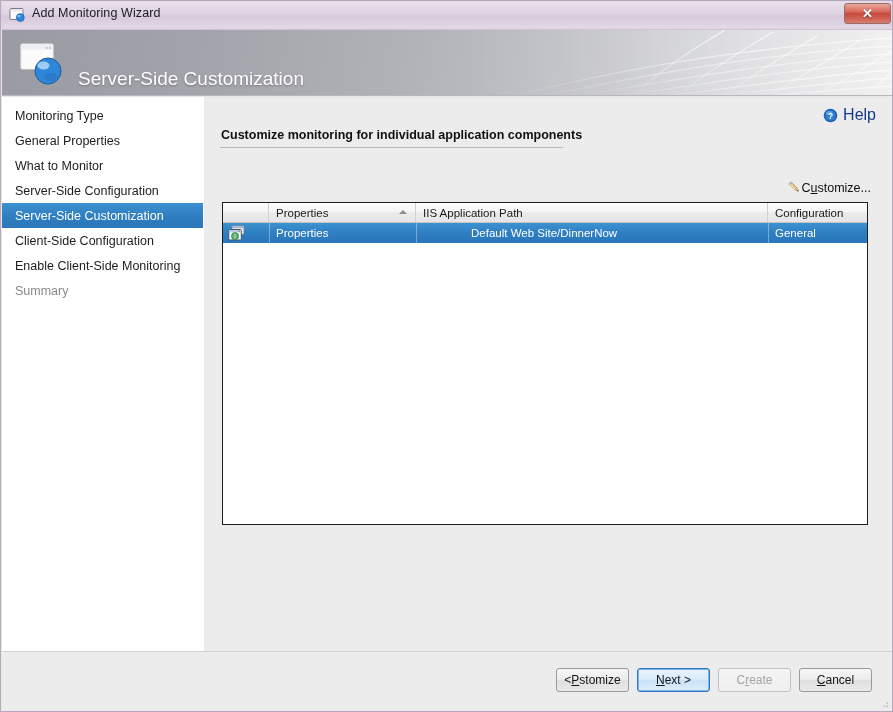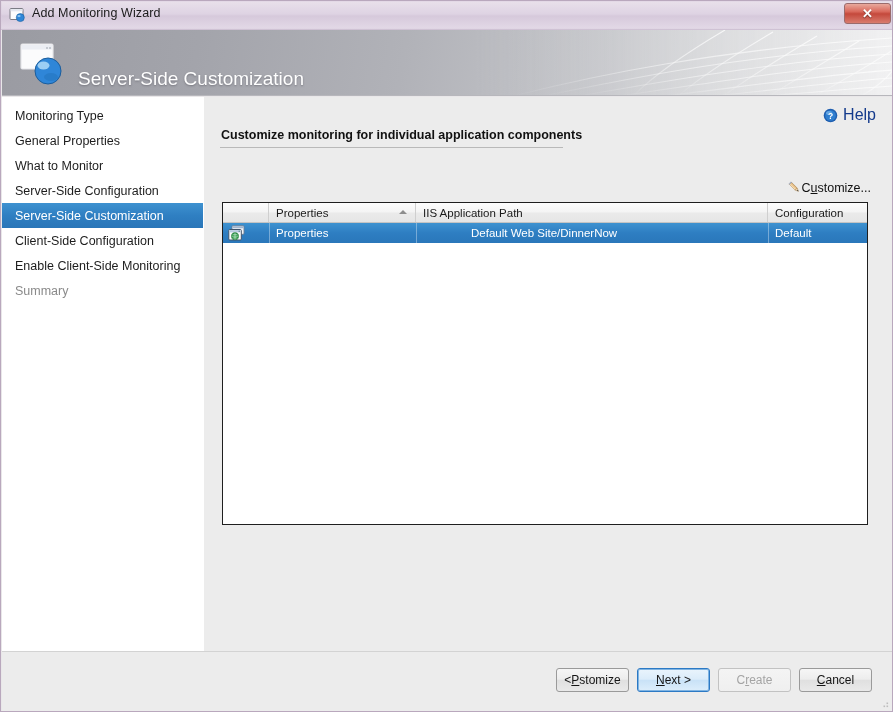--- a/index.html
+++ b/index.html
@@ -393,21 +393,21 @@
             <rect x="1.4" y="5.1" width="11.3" height="2.3" fill="#b9cbe0"></rect>
             <circle cx="11.2" cy="6.2" r=".7" fill="#5f7791"></circle>
             <circle cx="7" cy="11.2" r="3.6" fill="#2f9b4a"></circle>
             <circle cx="7" cy="11.2" r="3.6" fill="none" stroke="#1c6b31" stroke-width=".6"></circle>
             <path d="M3.5,11.2 h7 M7,7.6 v7.2 M4.4,9 C5.6,9.9 8.4,9.9 9.6,9 M4.4,13.4 C5.6,12.5 8.4,12.5 9.6,13.4" stroke="#d9f2e0" stroke-width=".55" fill="none"></path>
           </svg>
         </div>
 
         <div class="rcell" style="left:46px;  width:147px;">Properties</div>
         <div class="rcell" style="left:193px; width:352px;margin-left:48px;">Default Web Site/DinnerNow</div>
-        <div class="rcell" style="left:545px; width:101px;">Default</div>
+        <div class="rcell" style="left:545px; width:101px;">General</div>
       </div>
 
     </div>
   </div>
 
   <div id="footer">
     <button class="wbtn" style="left:554px; width:73px;">
         <span>&lt; </span>
         <u>P</u>
         <span>stomize</span>

